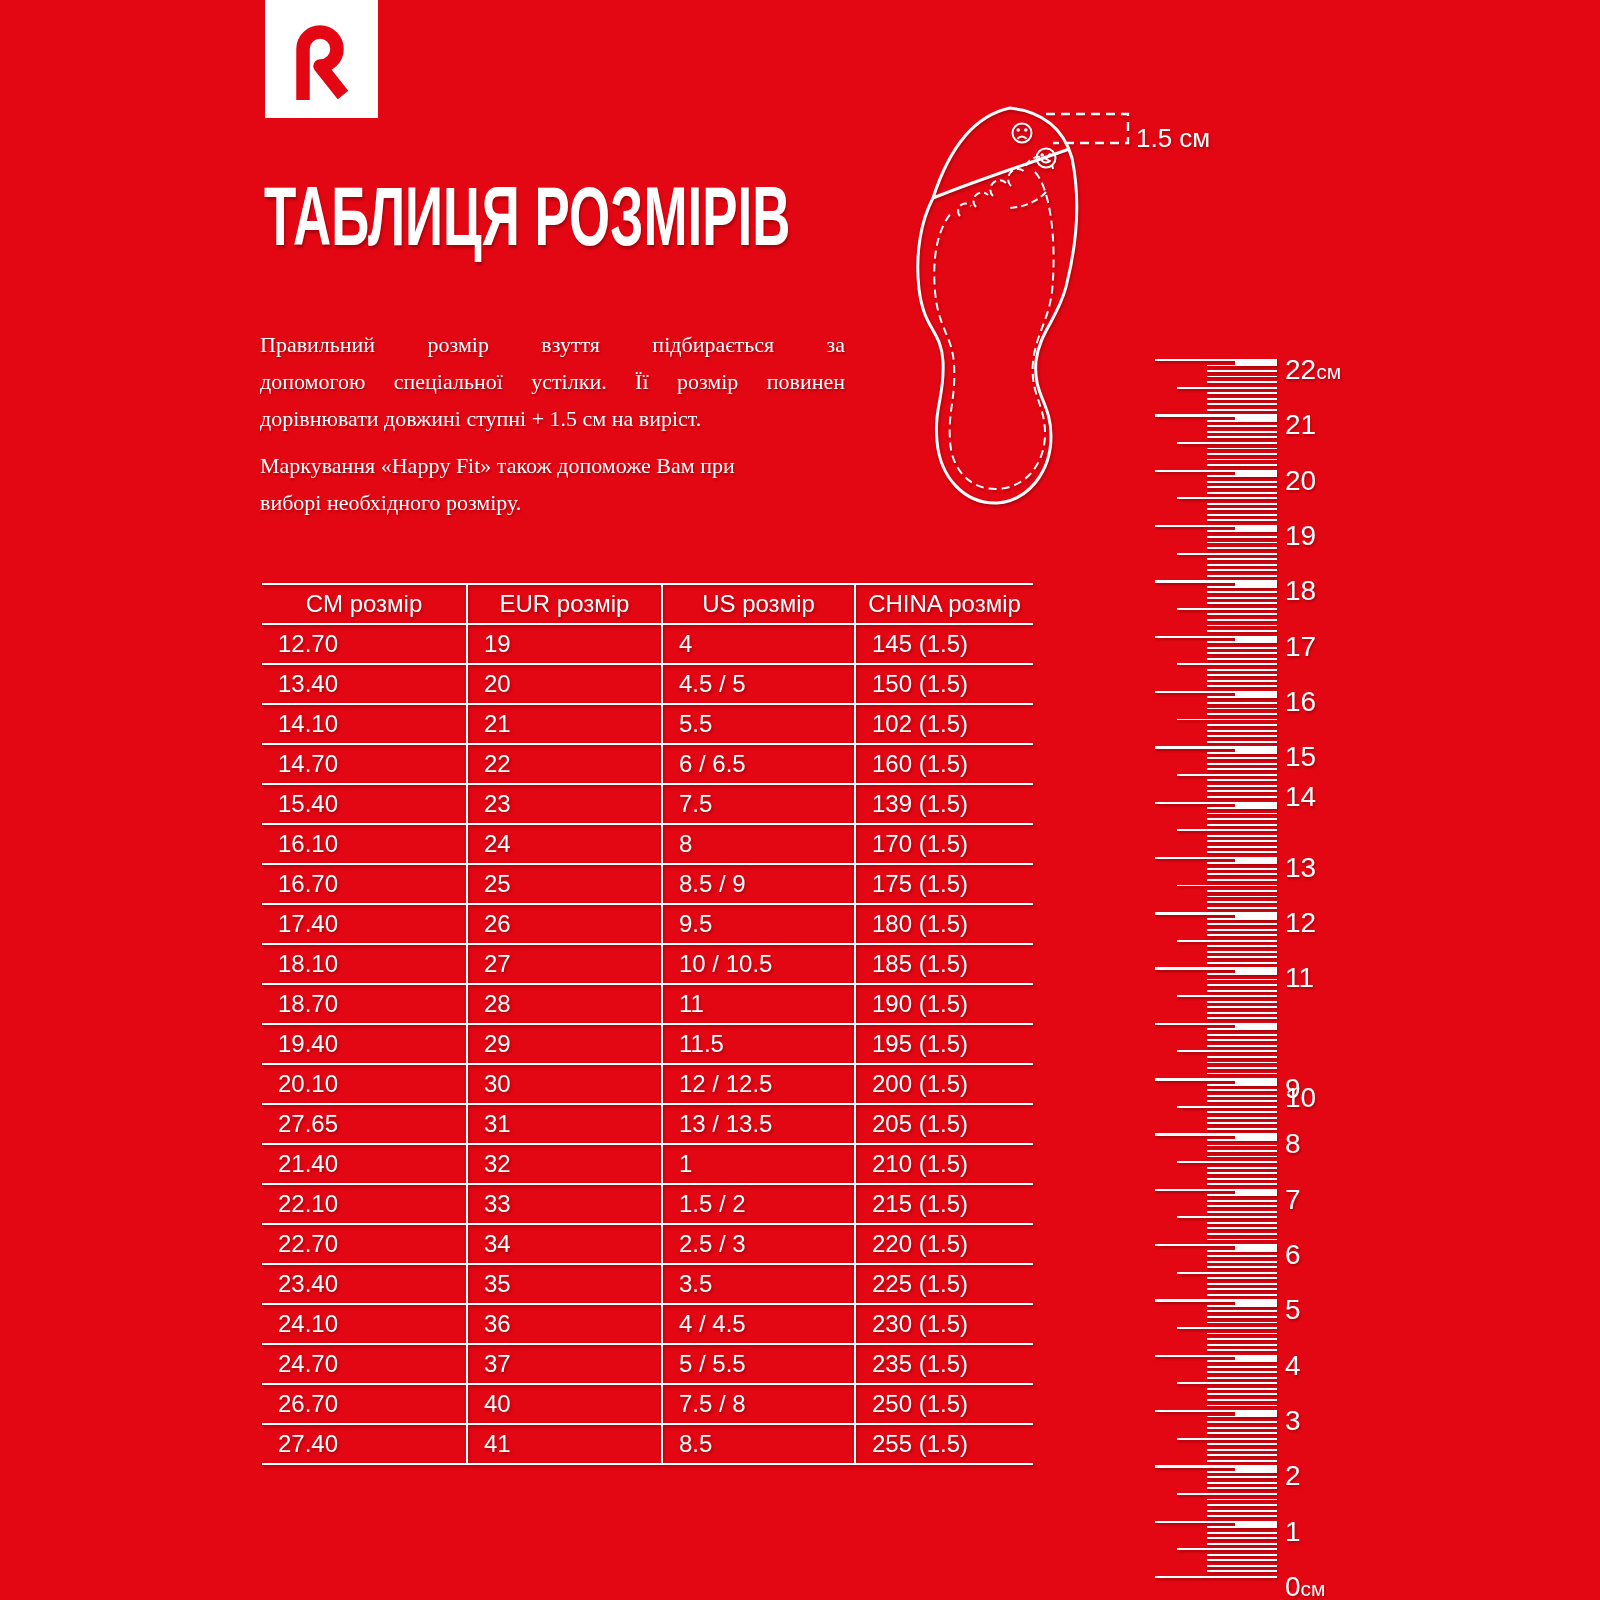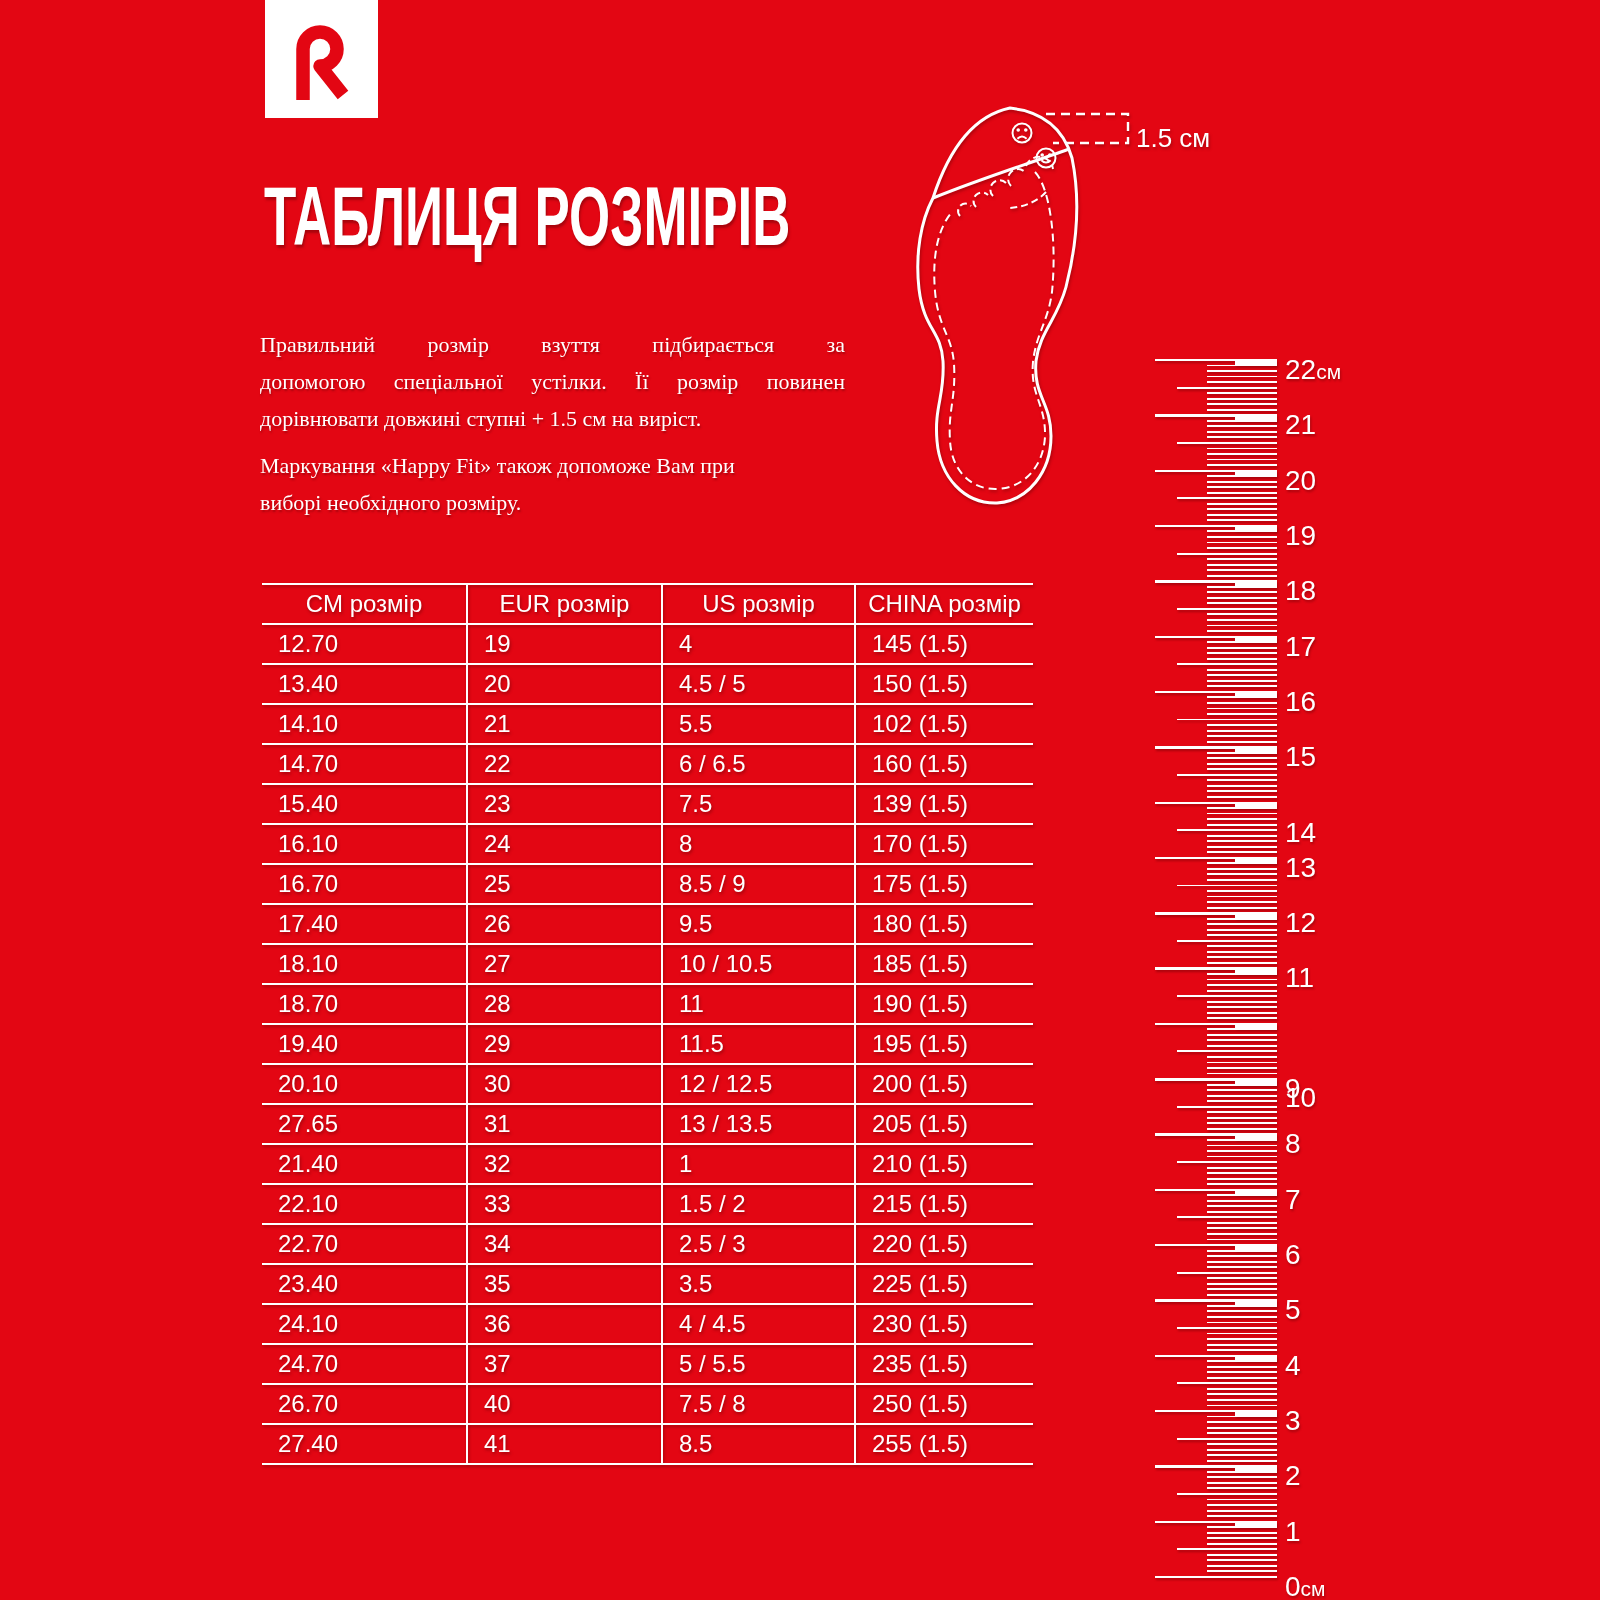--- a/index.html
+++ b/index.html
@@ -360,21 +360,21 @@
       <div class="tick mm" style="top: 398.29px;"></div>
       <div class="tick mm" style="top: 403.821px;"></div>
       <div class="tick mm" style="top: 409.353px;"></div>
       <div class="tick half" style="top: 414.885px;"></div>
       <div class="tick mm" style="top: 420.417px;"></div>
       <div class="tick mm" style="top: 425.949px;"></div>
       <div class="tick mm" style="top: 431.48px;"></div>
       <div class="tick mm" style="top: 437.012px;"></div>
       <div class="tick cm" style="top: 442.544px;"></div>
       <div class="bar" style="top: 442.544px;"></div>
-      <div class="lbl" style="top: 459px;">14</div>
+      <div class="lbl" style="top: 423px;">14</div>
       <div class="tick mm" style="top: 448.076px;"></div>
       <div class="tick mm" style="top: 453.608px;"></div>
       <div class="tick mm" style="top: 459.139px;"></div>
       <div class="tick mm" style="top: 464.671px;"></div>
       <div class="tick half" style="top: 470.203px;"></div>
       <div class="tick mm" style="top: 475.735px;"></div>
       <div class="tick mm" style="top: 481.267px;"></div>
       <div class="tick mm" style="top: 486.798px;"></div>
       <div class="tick mm" style="top: 492.33px;"></div>
       <div class="tick cm" style="top: 497.862px;"></div>

